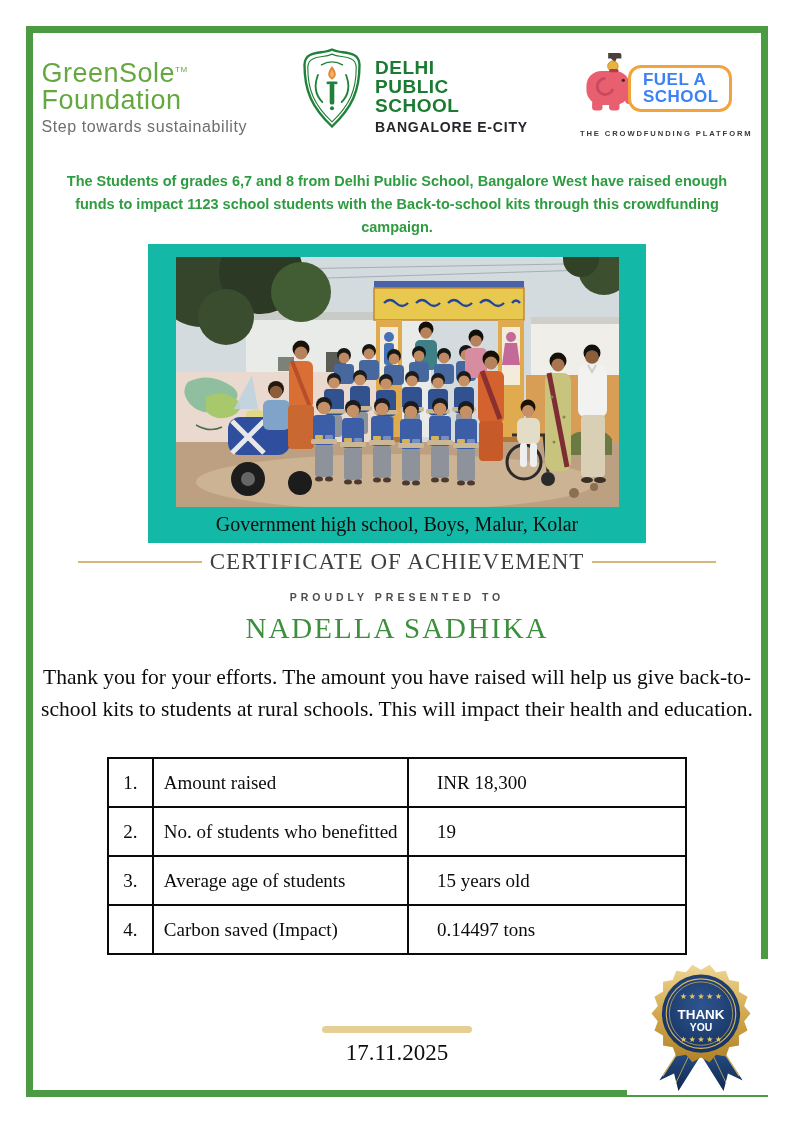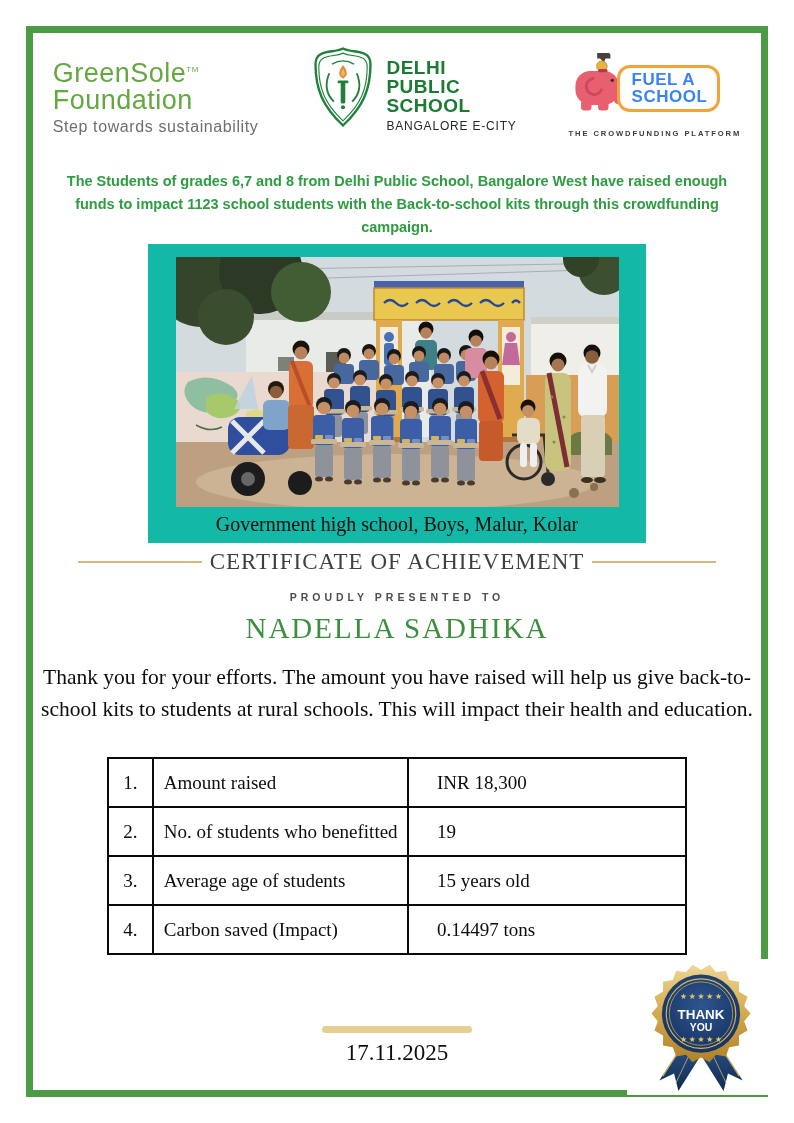--- a/index.html
+++ b/index.html
@@ -16,21 +16,21 @@
 
   
   .logos { top:44px; display:flex; justify-content:center; align-items:flex-start; gap:52px; }
   .gs-logo { margin-top:12px; font-family:"Liberation Sans", sans-serif; }
   .gs-name { font-size:27px; line-height:27px; color:#64a83f; letter-spacing:0.5px; }
   .gs-tm { font-size:8px; vertical-align:super; color:#64a83f; }
   .gs-tagline { margin-top:4px; font-size:16px; color:#6e6e6e; letter-spacing:0.6px; }
   .dps-logo { display:flex; align-items:center; gap:10px; }
   .dps-text { margin-top:14px; font-family:"Liberation Sans", sans-serif; }
   .dps-line { font-size:19px; line-height:19px; font-weight:bold; color:#1b7b33; letter-spacing:0.5px; }
-  .dps-sub { margin-top:4px; font-size:12px; font-weight:normal; color:#24272b; letter-spacing:0.8px; }
+  .dps-sub { margin-top:4px; font-size:14px; font-weight:bold; color:#24272b; letter-spacing:0.8px; }
   .fad-logo { margin-top:8px; font-family:"Liberation Sans", sans-serif; }
   .fad-row { display:flex; align-items:center; }
   .fad-box {
     margin-left:-14px; border:3.5px solid #f1a43c; border-radius:13px;
     padding:3px 10px 4px 12px; background:#fff;
   }
   .fad-line { font-size:17px; line-height:17px; font-weight:bold; color:#3b82f6; letter-spacing:0.5px; }
   .fad-tagline { margin-top:5px; font-size:7.6px; font-weight:bold; color:#3a3a3a; letter-spacing:1.9px; text-align:center; }
 
   

